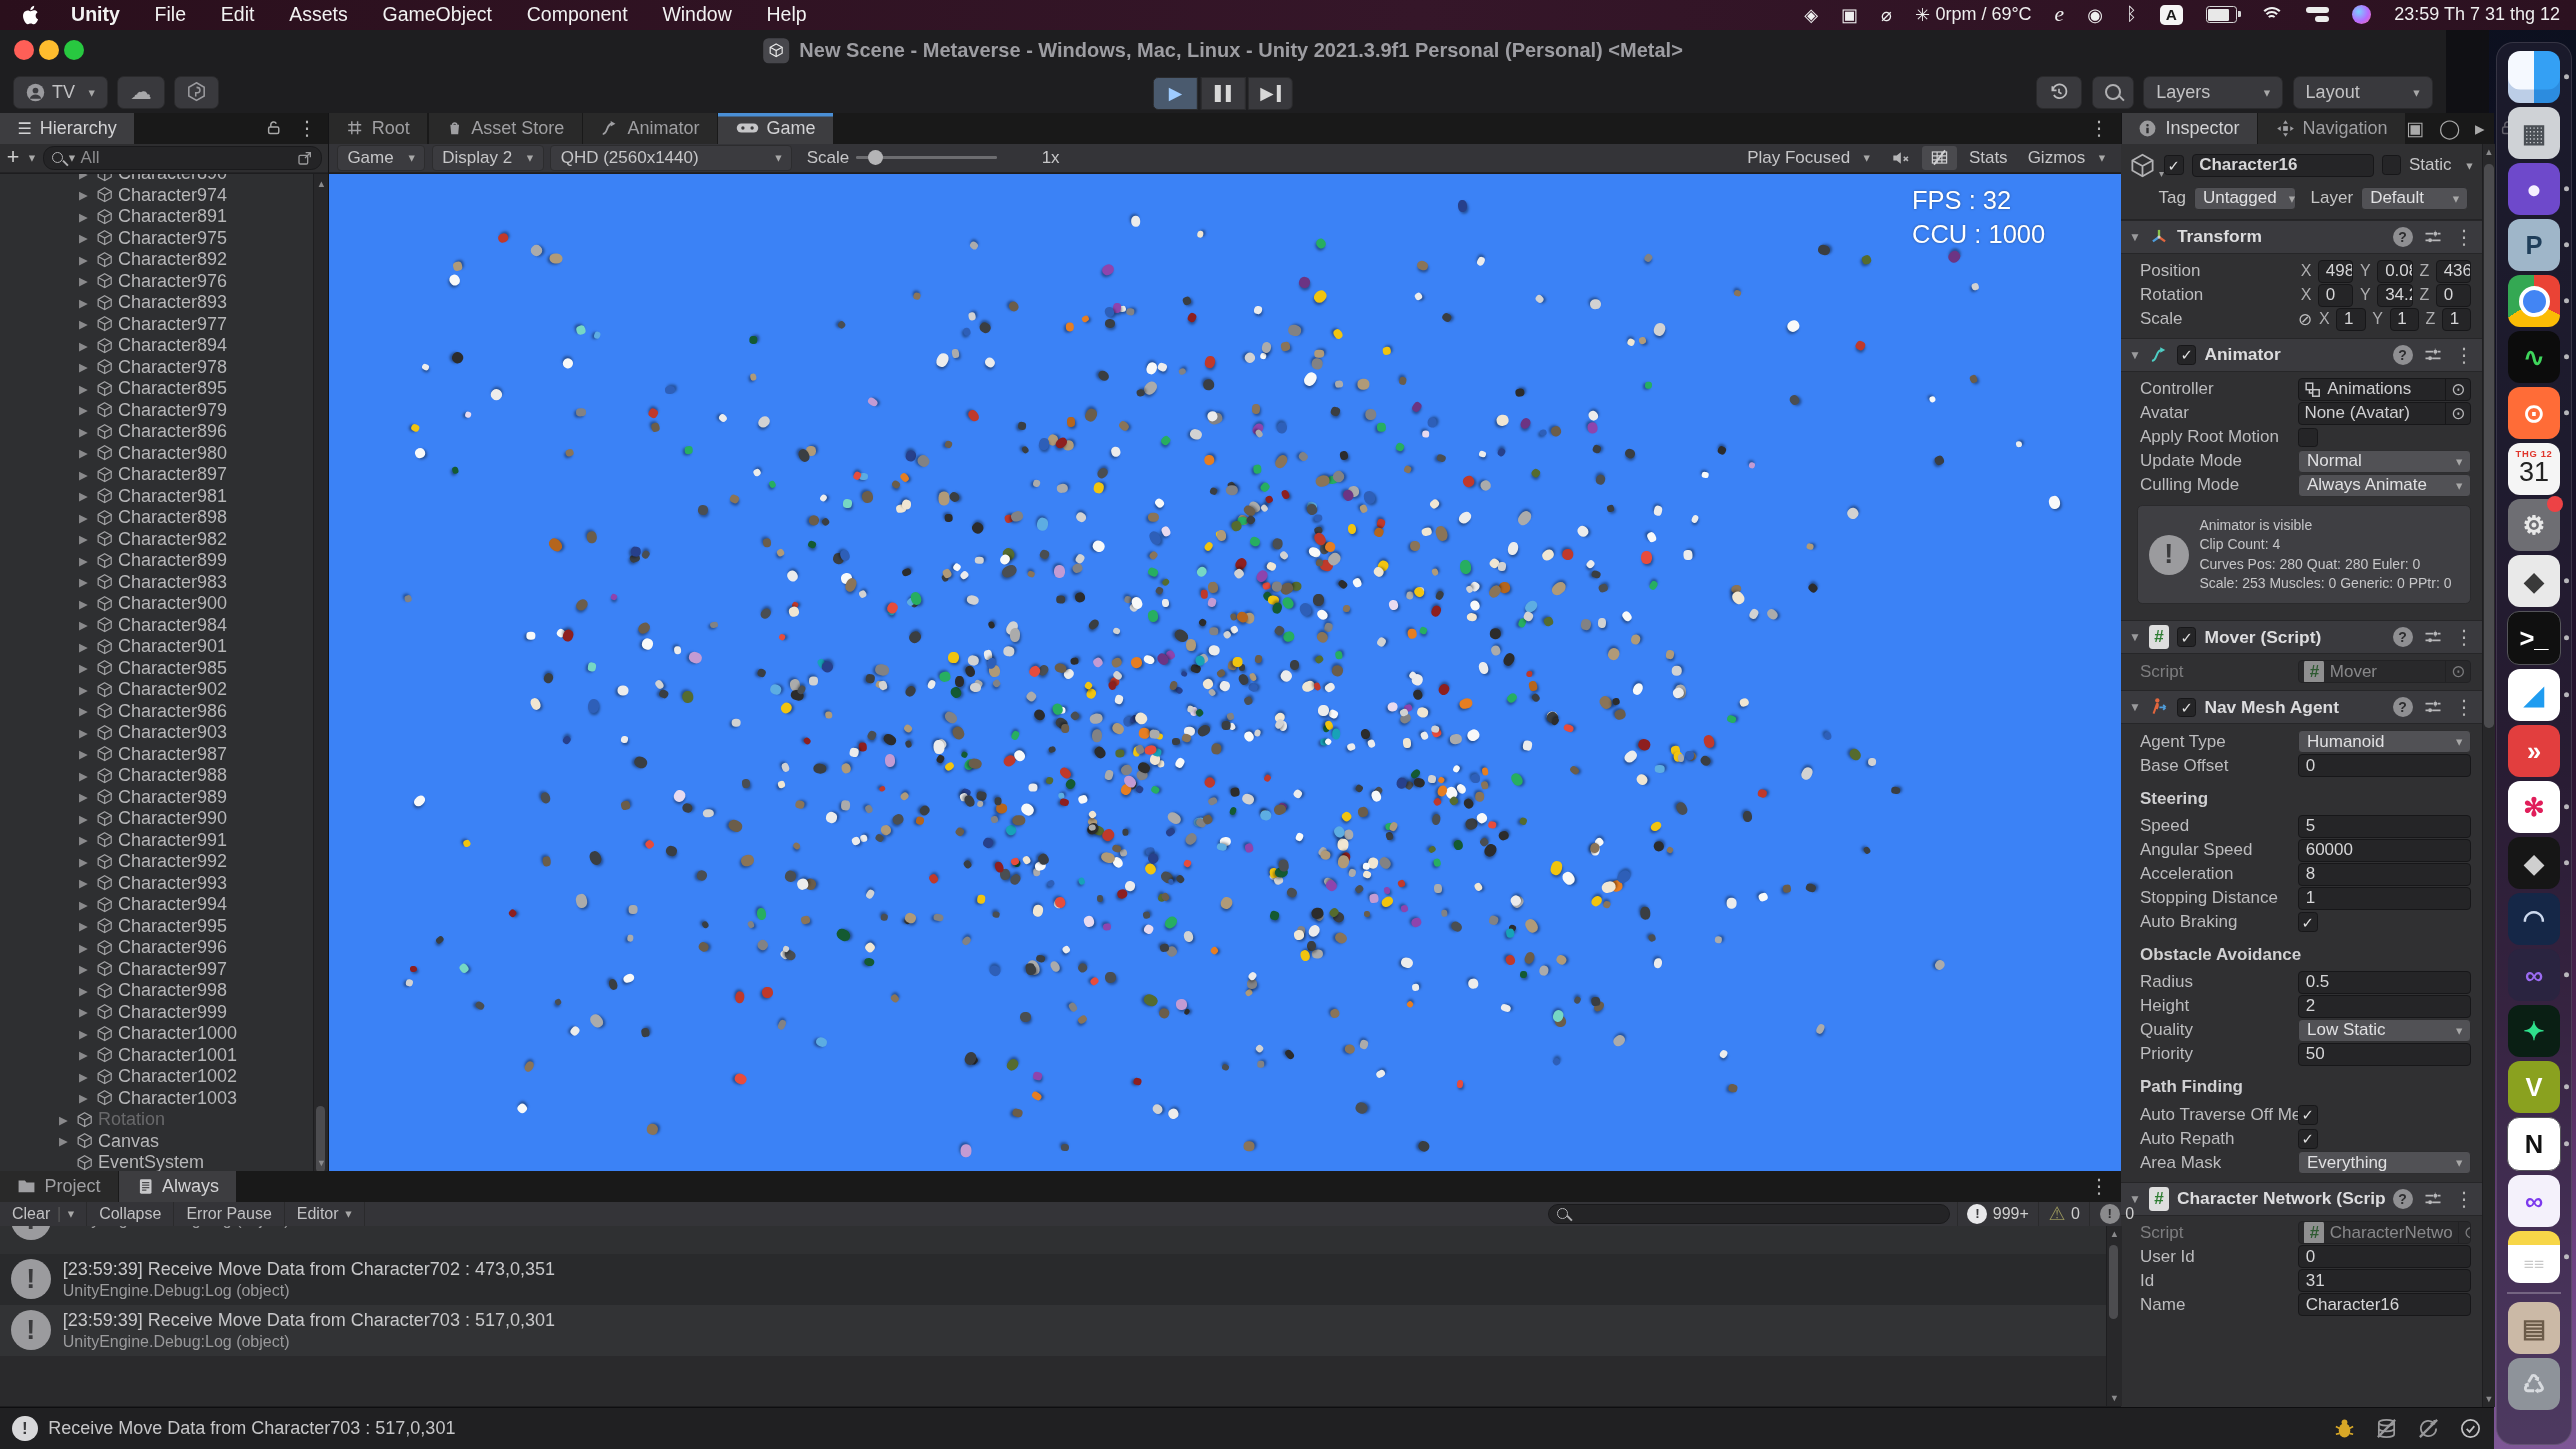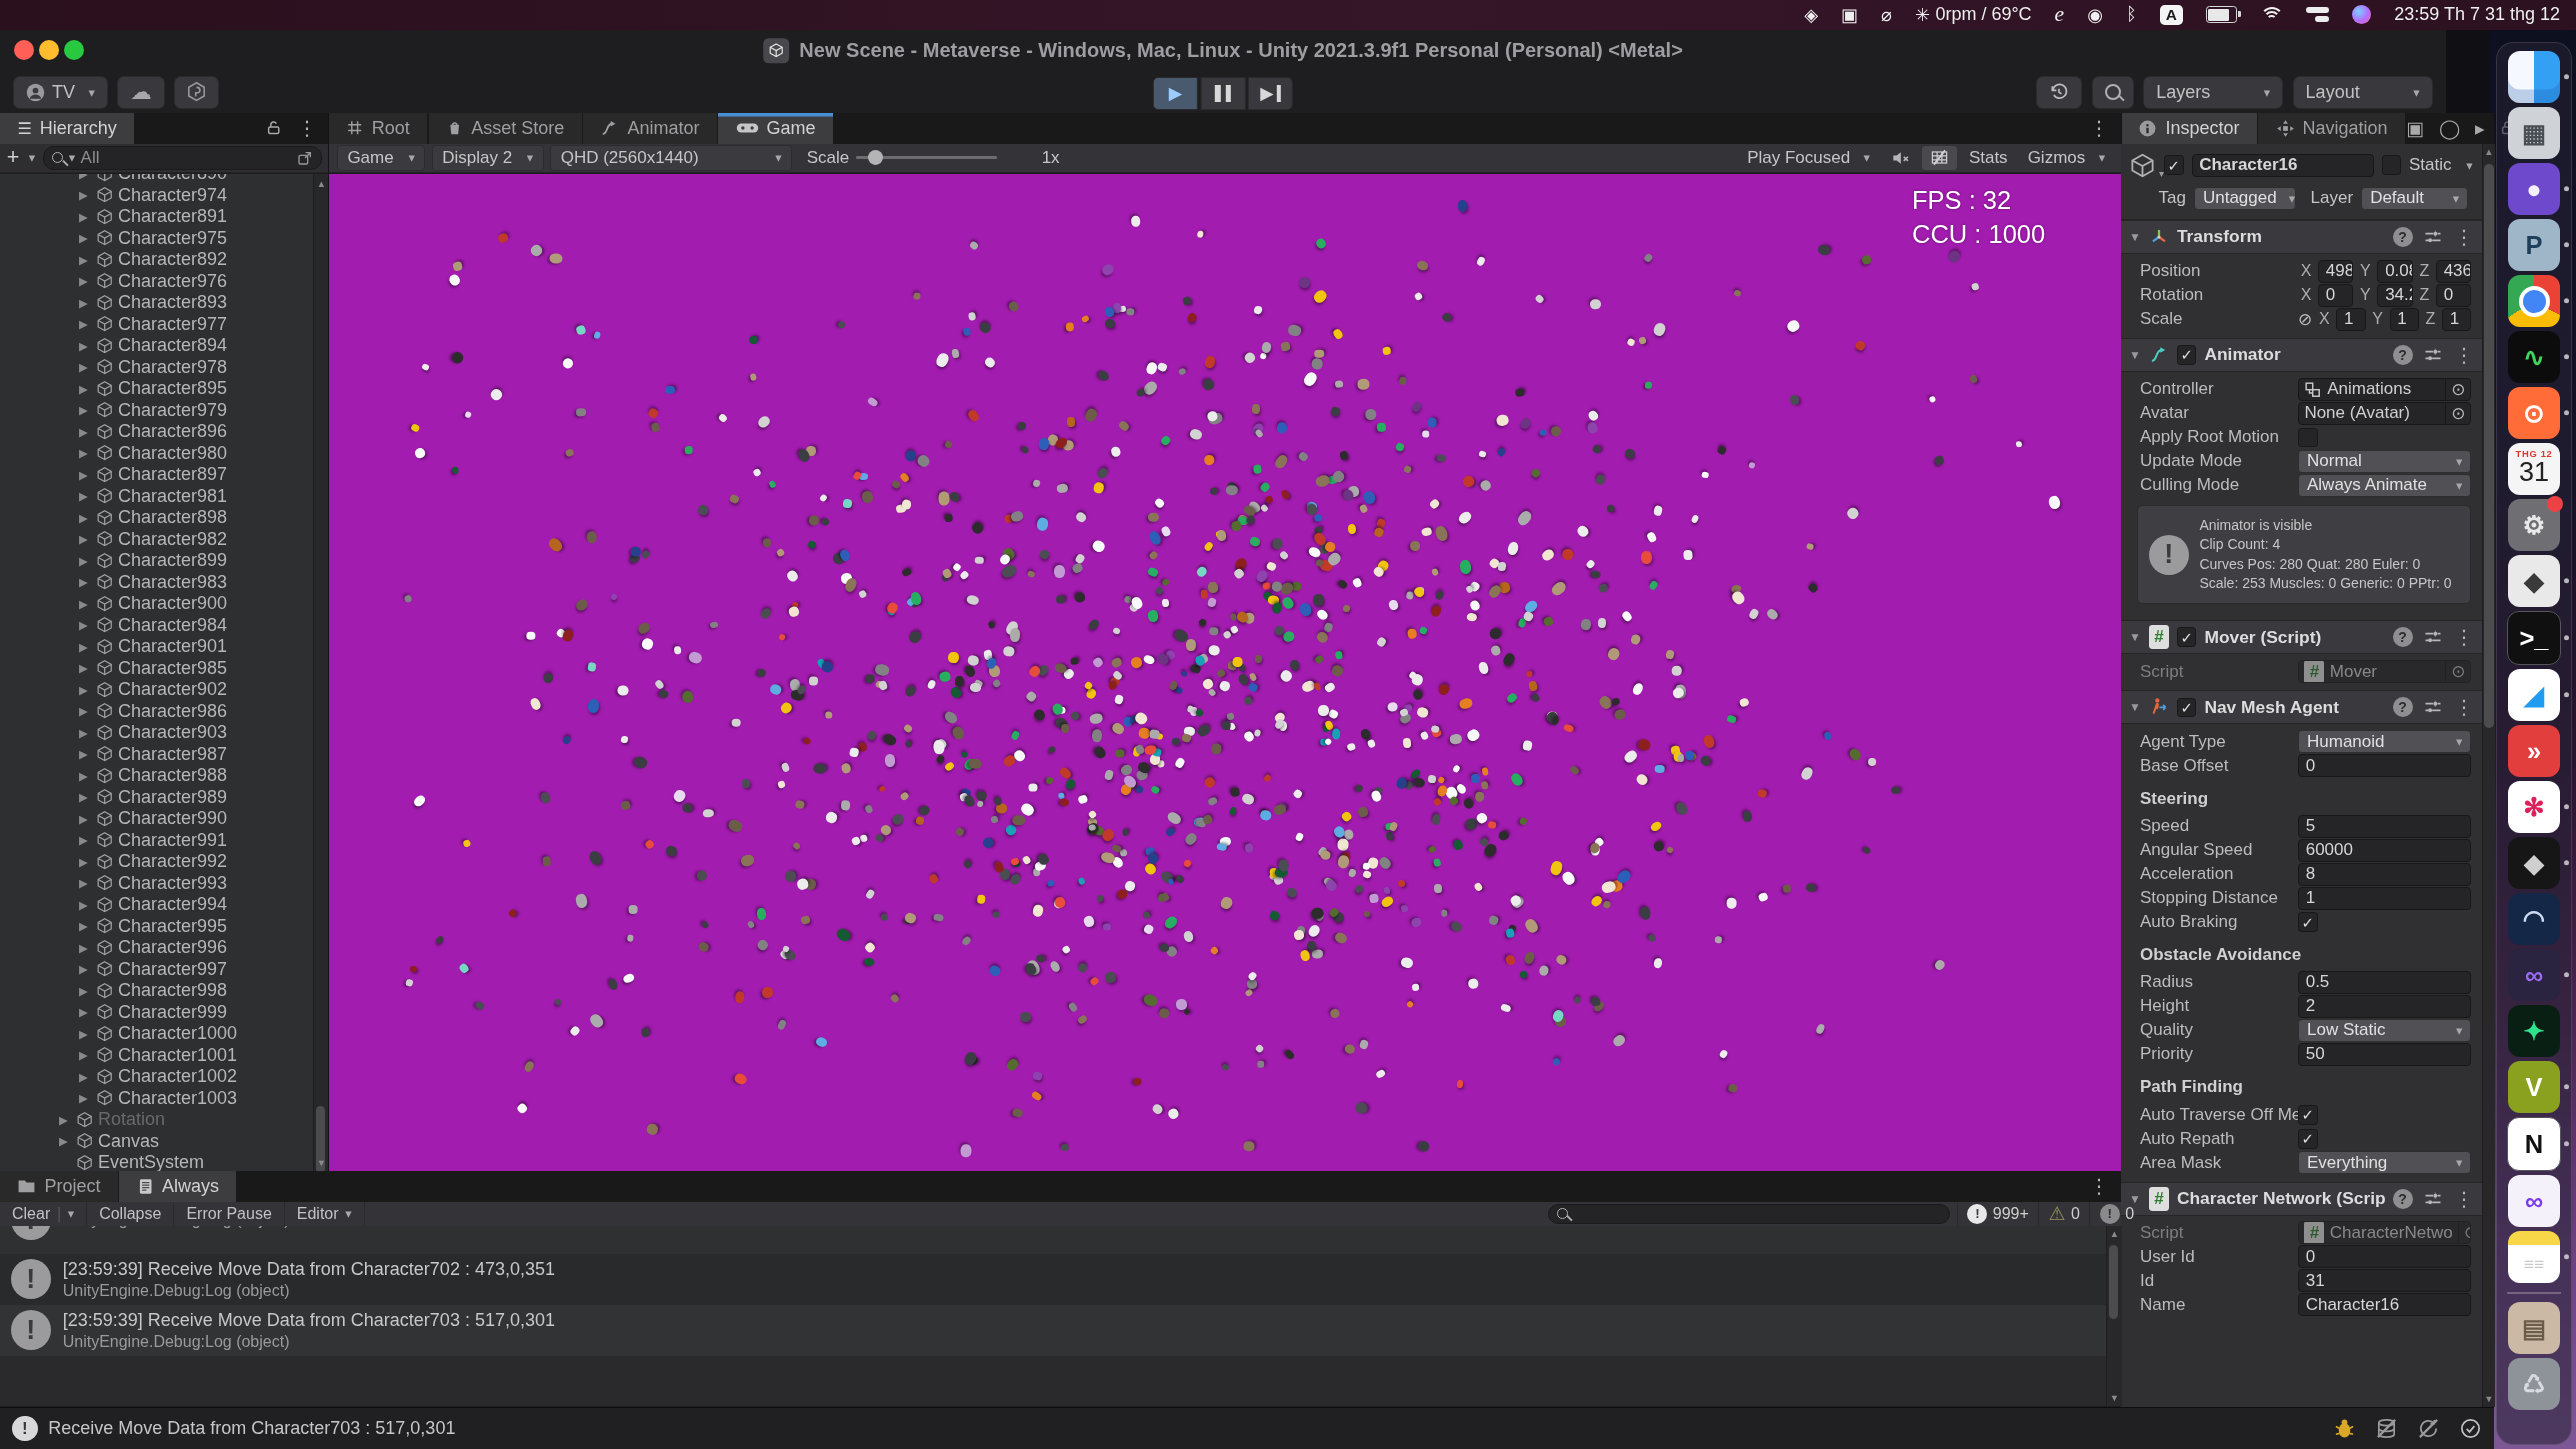--- a/index.html
+++ b/index.html
@@ -59,21 +59,21 @@
   .hrow .dim{color:#69696b;}
   .vscroll{position:absolute;width:14.8px;background:#28282a;border-left:0.7px solid #1e1e20;}
   .vthumb{position:absolute;left:2px;width:9.4px;background:#4c4c4f;border-radius:4.7px;}
   .varrow{position:absolute;left:0;width:14.8px;text-align:center;color:#8a8a8c;font-size:9.4px;}
   
   .game-toolbar{position:absolute;left:329px;top:114px;width:1792px;height:29.5px;background:#343438;border-bottom:0.7px solid #222;display:flex;align-items:center;padding:0 8px;box-sizing:border-box;gap:6.7px;font-size:17px;color:#c6c6c8;}
   .gbtn{display:flex;align-items:center;gap:8px;padding:0 9.4px;height:24px;background:#3b3b3f;border:0.7px solid #2c2c2e;border-radius:4px;white-space:nowrap;}
   .gflat{display:flex;align-items:center;gap:6.7px;padding:0 8px;height:24px;white-space:nowrap;}
   .slider-track{width:141px;height:2.7px;background:#6d6d70;border-radius:1.3px;position:relative;}
   .slider-knob{position:absolute;top:-6px;width:14.8px;height:14.8px;border-radius:50%;background:#b4b4b6;}
-  .gv{position:absolute;left:329px;top:144px;width:1792px;height:998px;background:#a21caf;overflow:hidden;}
+  .gv{position:absolute;left:329px;top:144px;width:1792px;height:998px;background:#3b82f6;overflow:hidden;}
   .dot{position:absolute;box-shadow:1.3px 2px 2.7px rgba(0,0,0,.38);}
   .overlay-stats{position:absolute;left:1583px;top:9.4px;color:#fff;font-size:25.5px;line-height:34px;white-space:nowrap;text-shadow:0 0 2.7px rgba(0,0,0,.4);}
   .vline{position:absolute;top:83px;width:0.7px;height:1293px;background:#141416;}
   
   .insp{position:absolute;left:2121px;top:114px;width:361px;height:1263px;background:#303032;overflow:hidden;font-size:17px;}
   .insp-scroll{position:absolute;left:2482px;top:114px;width:12px;height:1263px;background:#28282a;border-left:0.7px solid #1e1e20;}
   .goheader{padding:8px 9.4px 9.4px 8px;border-bottom:0.7px solid #242426;}
   .gorow{display:flex;align-items:center;gap:8px;}
   .gorow2{display:flex;align-items:center;gap:8px;margin-top:8px;padding-left:29.5px;}
   .fld{height:23px;background:#252527;border:0.7px solid #171719;border-radius:4px;display:flex;align-items:center;padding:0 6.7px;color:#d6d6d8;overflow:hidden;white-space:nowrap;box-sizing:border-box;}
@@ -124,20 +124,35 @@
   .mag{width:12px;height:12px;border:2px solid #b0b0b2;border-radius:50%;position:relative;flex:none;}
   .mag::after{content:"";position:absolute;width:6.7px;height:2px;background:#b0b0b2;transform:rotate(45deg);right:-6px;bottom:-1.3px;}
 </style>
 </head>
 <body>
 
 <div class="screen">
   <div class="wallpaper"></div>
 
   <div class="menubar">
+    <div class="menu-left">
+      <span class="apple">
+        <svg width="17.4" height="20" viewBox="0 0 22 26">
+            <path fill="#ffffff" d="M18.7 13.9c0-3 2.5-4.5 2.6-4.6-1.4-2.1-3.6-2.4-4.4-2.4-1.9-.2-3.6 1.1-4.6 1.1-.9 0-2.4-1.1-4-1-2 0-3.9 1.2-5 3-2.1 3.7-.5 9.1 1.5 12.1 1 1.5 2.2 3.1 3.8 3 1.5-.1 2.1-1 3.9-1s2.3 1 4 1c1.6 0 2.7-1.5 3.7-3 1.2-1.7 1.6-3.4 1.7-3.5-.1-.1-3.2-1.3-3.2-4.7zM15.6 4.9c.8-1 1.4-2.4 1.2-3.9-1.2.1-2.7.8-3.6 1.9-.8.9-1.5 2.4-1.3 3.8 1.4.1 2.8-.7 3.7-1.8z"></path>
+          </svg>
+      </span>
+      <span class="menu-item app">Unity</span>
+      <span class="menu-item">File</span>
+      <span class="menu-item">Edit</span>
+      <span class="menu-item">Assets</span>
+      <span class="menu-item">GameObject</span>
+      <span class="menu-item">Component</span>
+      <span class="menu-item">Window</span>
+      <span class="menu-item">Help</span>
+    </div>
     <div class="menu-right" id="menu-status">
         <span class="mstat">
           <span>◈</span>
         </span>
         <span class="mstat">
           <span>▣</span>
         </span>
         <span class="mstat">
           <span>⌀</span>
         </span>

